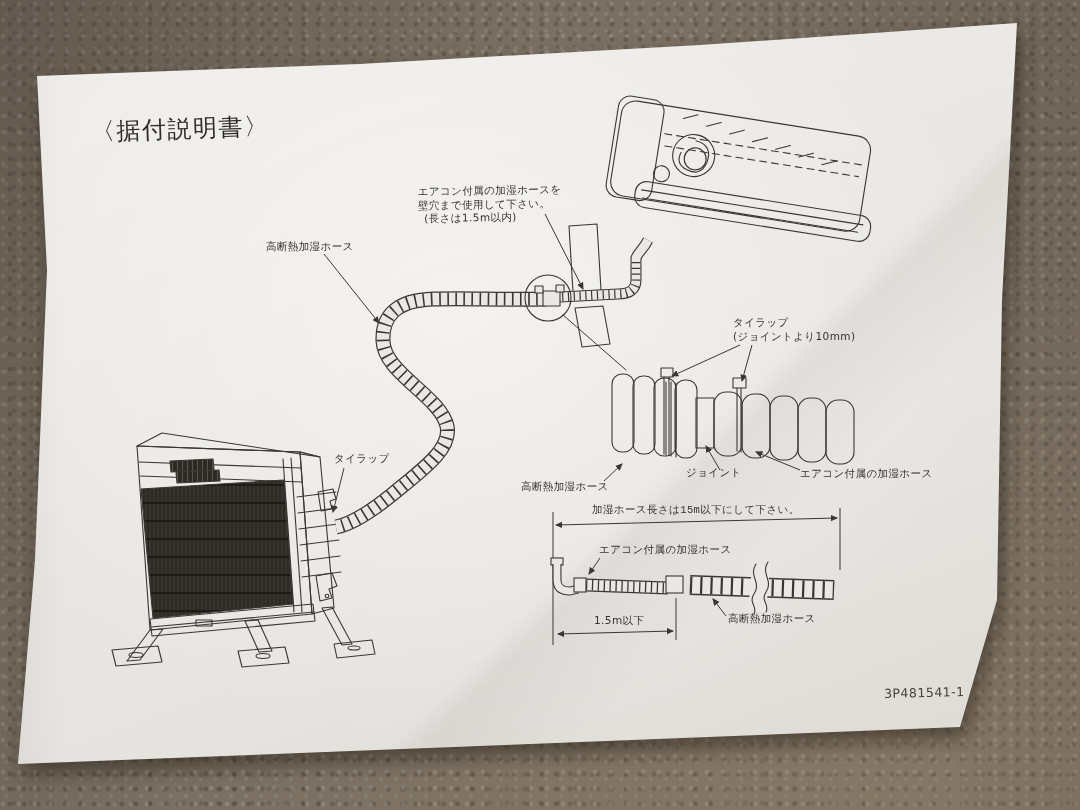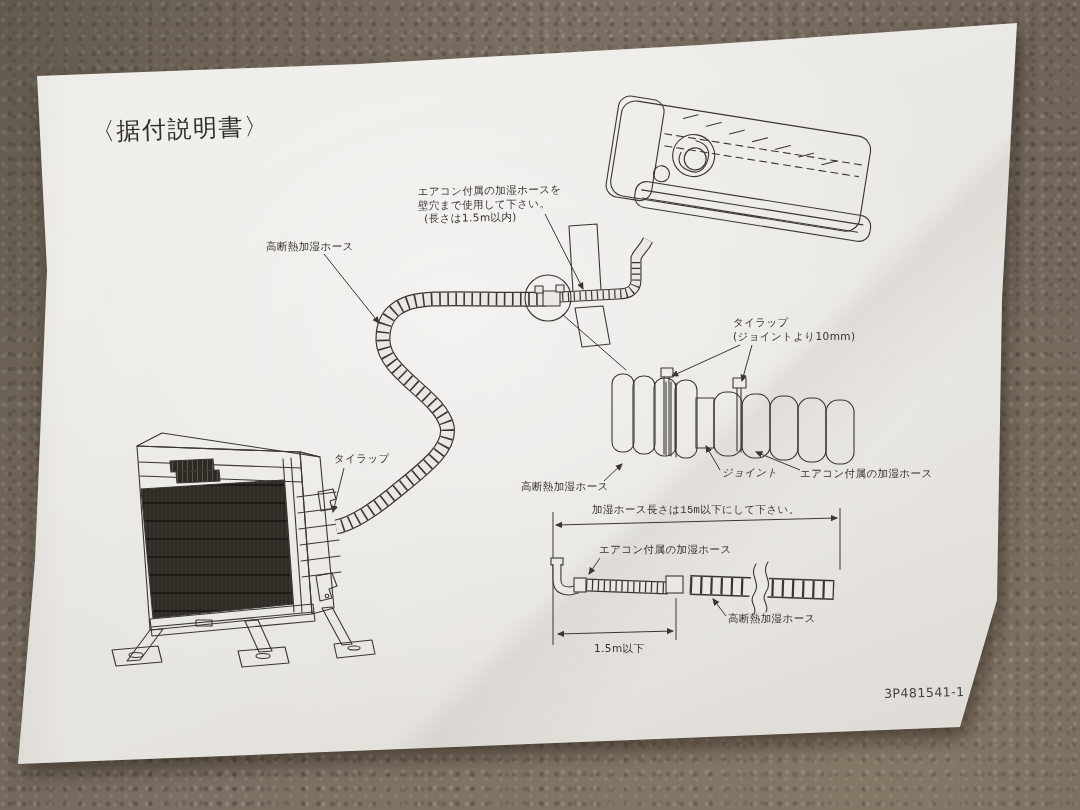--- a/index.html
+++ b/index.html
@@ -227,21 +227,21 @@
 <div class="lbl" style="left:266px;top:240px;">高断熱加湿ホース</div>
 
 <div class="lbl" style="left:334px;top:452px;">タイラップ</div>
 
 <div class="lbl" style="left:733px;top:316px;">
   <div>タイラップ</div>
   <div>(ジョイントより10mm)</div>
 </div>
 
 <div class="lbl" style="left:521px;top:480px;">高断熱加湿ホース</div>
-<div class="lbl" style="left:722px;top:466px;font-style:italic;">ジョイント</div>
+<div class="lbl" style="left:686px;top:466px;">ジョイント</div>
 <div class="lbl" style="left:800px;top:467px;">エアコン付属の加湿ホース</div>
 
 <div class="lbl" style="left:592px;top:504px;font-family:Liberation Mono, monospace;">加湿ホース長さは15m以下にして下さい。</div>
 <div class="lbl" style="left:599px;top:543px;">エアコン付属の加湿ホース</div>
-<div class="lbl" style="left:594px;top:614px;margin-top:28px;">1.5m以下</div>
+<div class="lbl" style="left:594px;top:614px;">1.5m以下</div>
 <div class="lbl" style="left:728px;top:612px;">高断熱加湿ホース</div>
 
 <div class="partno">3P481541-1</div>
 
 </body></html>

